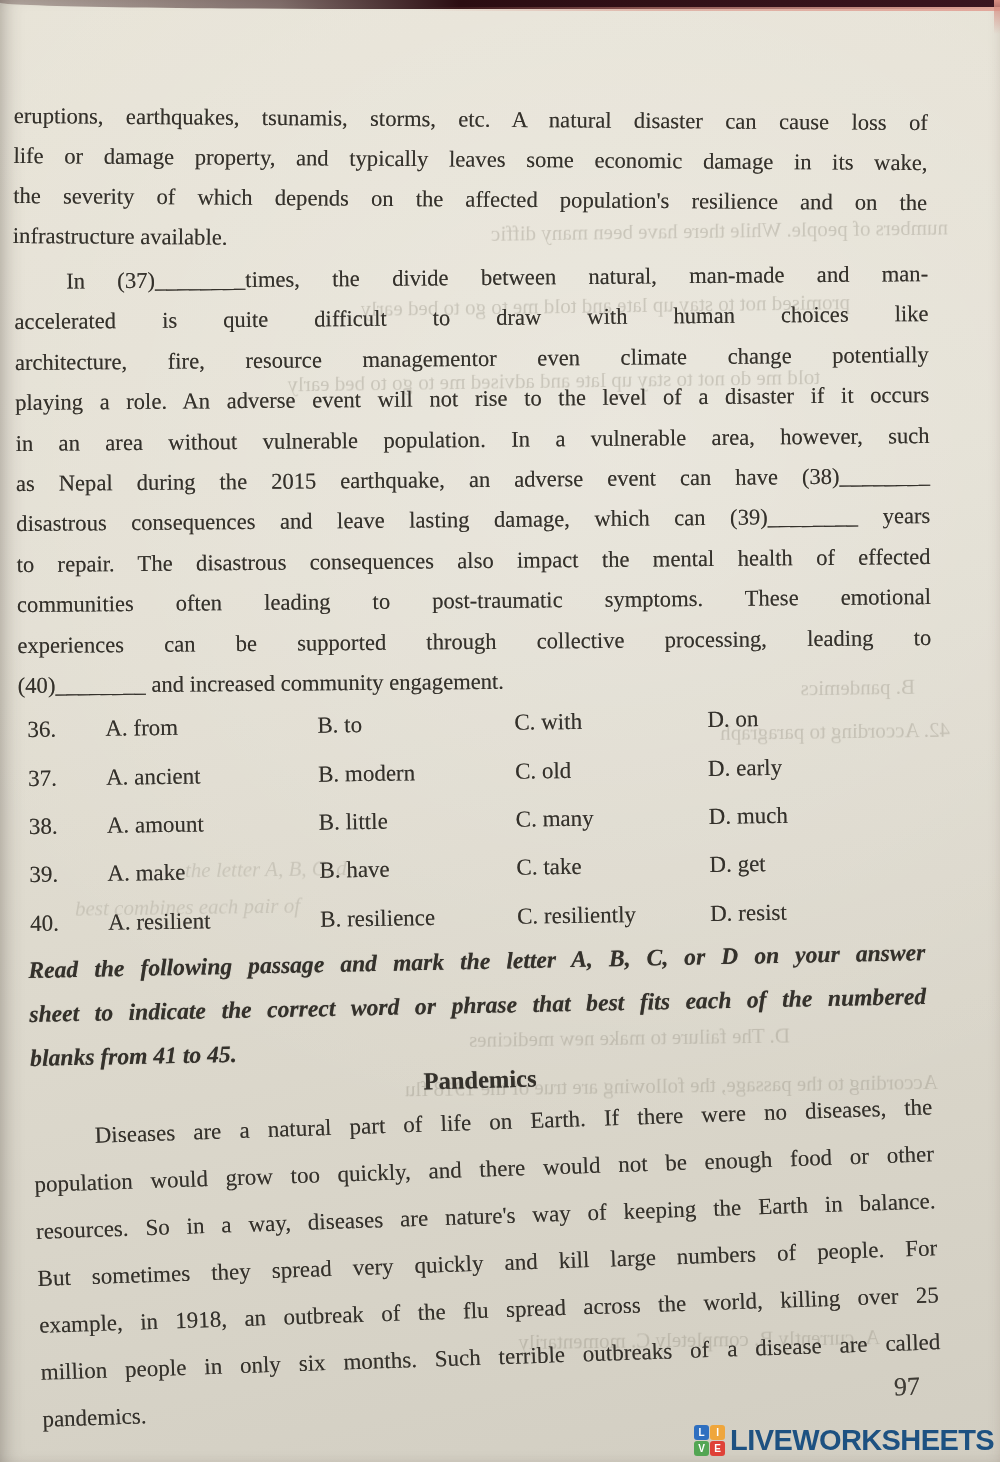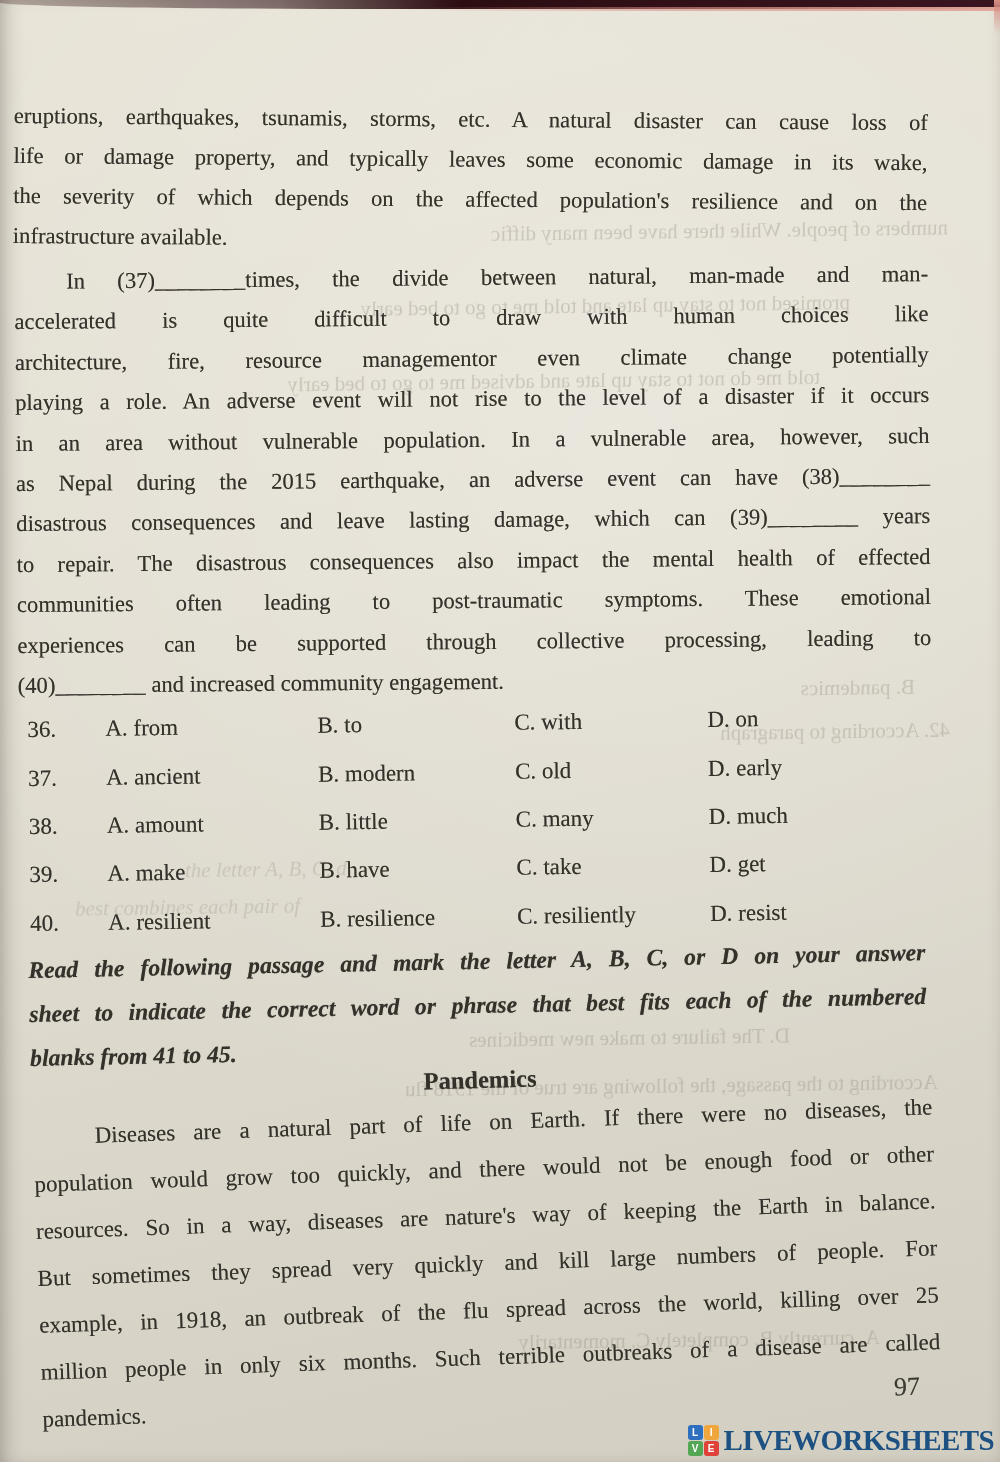--- a/index.html
+++ b/index.html
@@ -65,21 +65,21 @@
         transform:rotate(-2deg);text-shadow:0 0 .6px rgba(60,57,50,.5);}
 
   .logo{position:absolute;right:6px;bottom:5px;display:flex;align-items:center;gap:3px;}
   .logo-grid{display:grid;grid-template-columns:15px 15px;grid-template-rows:15px 15px;gap:1px;margin-right:2px;}
   .logo-sq{border-radius:3px;display:flex;align-items:center;justify-content:center;
         font-family:"Liberation Sans",sans-serif;font-weight:bold;font-size:10px;color:#fff;line-height:1;}
   .sq-l{background:#2e6fc0;}
   .sq-i{background:#efa63c;}
   .sq-v{background:#53a653;}
   .sq-e{background:#df4238;}
-  .logo-text{font-family:Liberation Serif, serif;font-weight:bold;font-size:29px;
+  .logo-text{font-family:Liberation Sans, sans-serif;font-weight:bold;font-size:29px;
         color:#1d5181;letter-spacing:-.6px;}
 
   .ghost{position:absolute;color:#8f8a7c;opacity:.34;filter:blur(.7px);
         font-size:21px;white-space:nowrap;overflow:hidden;}
   .ghost.mir{transform:scaleX(-1) rotate(.8deg);}
   .ghost.fwd{font-style:italic;opacity:.28;transform:rotate(-.8deg);}
   .g0{left:300px;top:220px;width:648px;}
   .g1{left:150px;top:295px;width:700px;}
   .g2{left:100px;top:370px;width:720px;}
   .g3{left:733px;top:676px;width:182px;}

